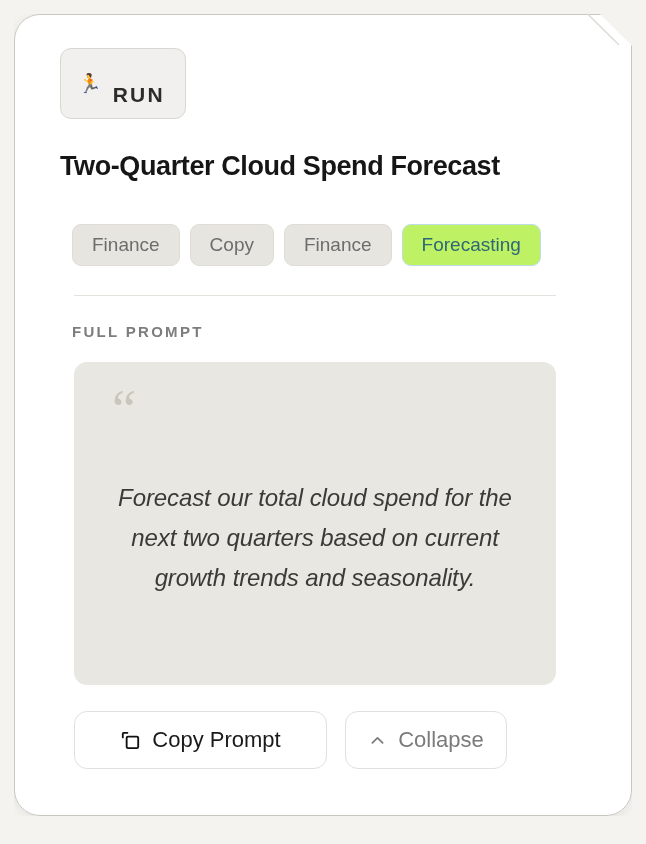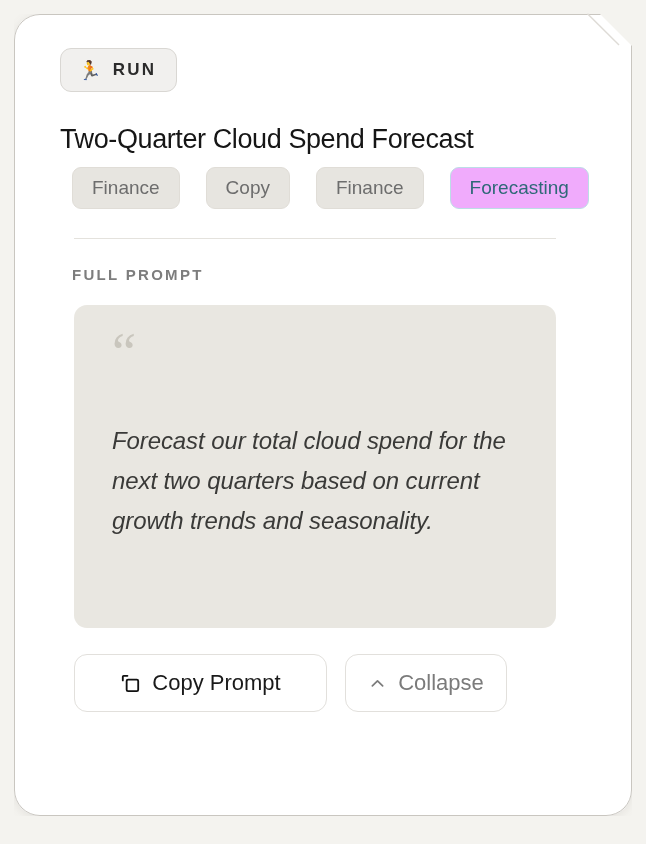--- a/index.html
+++ b/index.html
@@ -79,54 +79,55 @@
     border-radius: 11px;
     padding: 11px 20px 11px 17px;
     box-sizing: border-box;
   }
   .run-emoji {
     font-size: 19px;
     line-height: 1;
     display: inline-block;
   }
   .run-label {
-    font-size: 17px;
+    font-size: 21px;
     font-weight: 700;
     letter-spacing: 2.2px;
     color: #2b2b2b;
+    margin-top: 23px;
   }
 
   
   .title {
     margin: 32px 0 0 0;
     font-size: 27px;
-    font-weight: 400;
+    font-weight: 700;
     letter-spacing: -0.4px;
     color: #161616;
   }
 
   
   .tags {
     display: flex;
-    gap: 26px;
-    margin-top: 12px;
+    gap: 10px;
+    margin-top: 42px;
     flex-wrap: wrap;
     padding-left: 12px;
   }
   .tag {
     font-size: 19px;
     padding: 9px 19px;
     border-radius: 9px;
     background: #e7e5e0;
     border: 1px solid #e0ddd7;
     color: #6d6d6d;
     white-space: nowrap;
   }
   .tag.accent {
-    background: #f0abfc;
+    background: #bef264;
     border: 1.5px solid #bcdde6;
     color: #2e6877;
   }
 
   
   .divider {
     height: 1.3px;
     background: #e4e2dd;
     margin: 29px 44px 0 14px;
   }
@@ -159,20 +160,21 @@
     display: block;
     height: 40px;
   }
   .quote-text {
     margin: 44px 0 0 0;
     font-size: 24px;
     font-style: italic;
     line-height: 1.66;
     color: #3a3a38;
     letter-spacing: -0.1px;
+    text-align: center;
   }
 
   
   .actions {
     display: flex;
     gap: 18px;
     margin: 26px 44px 0 14px;
   }
   .btn {
     display: inline-flex;

